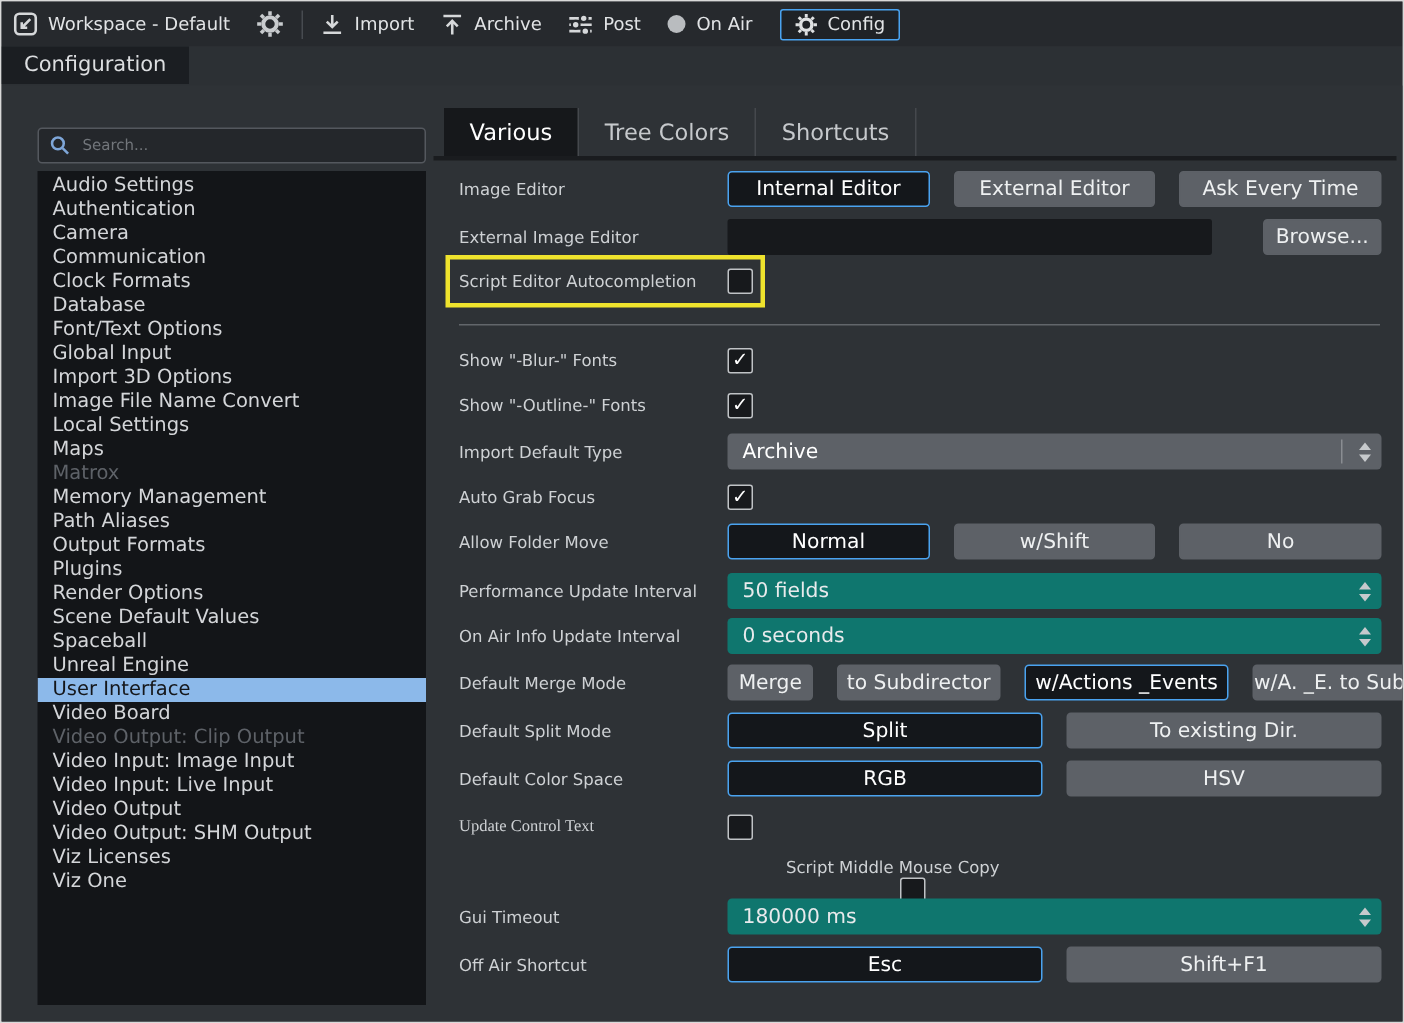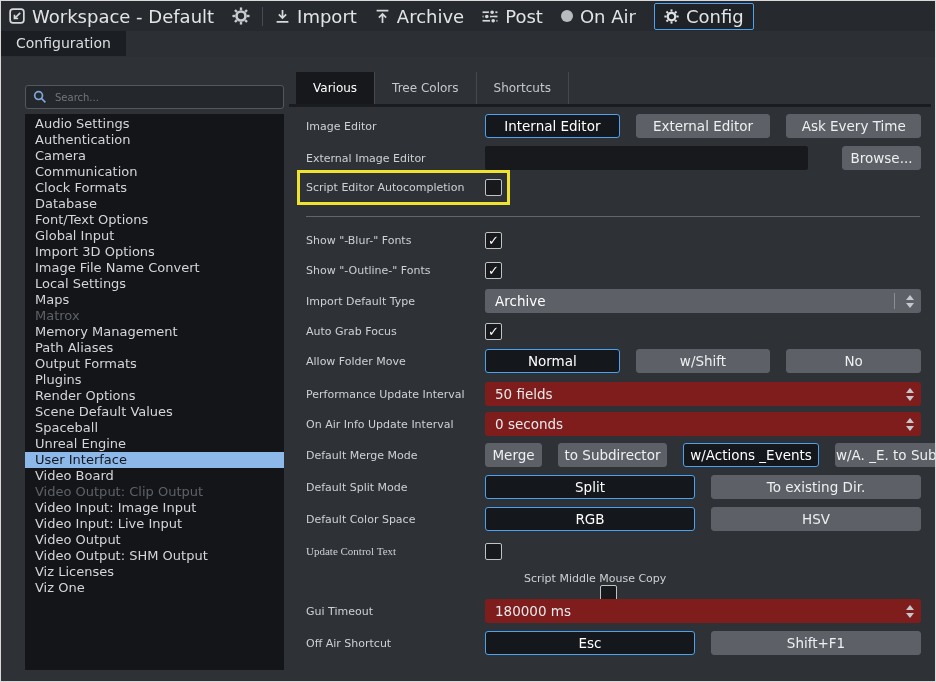--- a/index.html
+++ b/index.html
@@ -1,20 +1,20 @@
 <!DOCTYPE html>
 <html><head>
 <meta charset="utf-8">
 <style>
   html,body{margin:0;padding:0;background:#555;}
   .window{width:936px;height:682px;position:relative;background:#2e3236;
     border:1px solid #d9d9d9;box-sizing:border-box;overflow:hidden;
     font-family:"DejaVu Sans","Liberation Sans",sans-serif;-webkit-font-smoothing:antialiased;}
   
-  .toolbar{height:30px;background:#26292d;display:flex;align-items:center;padding:0 8px;color:#e2e4e6;font-size:18px;}
+  .toolbar{height:30px;background:#26292d;display:flex;align-items:center;padding:0 8px;color:#e2e4e6;font-size:12px;}
   .tb-group{display:flex;align-items:center;gap:7px;cursor:default;}
   .tb-group svg{display:block;}
   .tb-sep{width:1px;height:19px;background:#474b50;margin:0 12px;}
   .mgl{margin-left:18px;}
   .onair-dot{width:12px;height:12px;border-radius:50%;background:#b9bcbf;}
   .config-btn{display:flex;align-items:center;gap:7px;border:1px solid #4aa3f0;border-radius:2px;
     padding:2px 9px;background:#1f2226;margin-left:18px;}
   
   .apptab-row{height:26px;background:#2c3034;}
   .apptab{display:inline-block;background:#1b1e22;color:#dcdee0;font-size:14px;padding:4px 15px 5px;}
@@ -25,33 +25,33 @@
     border:1px solid #54585e;border-radius:3px;display:flex;align-items:center;padding:0 7px;gap:6px;box-sizing:border-box;}
   .search input{flex:1;background:transparent;border:none;outline:none;color:#cdd0d3;font-size:10px;font-family:inherit;min-width:0;}
   .search input::placeholder{color:#72767b;}
   .navlist{position:absolute;left:24px;top:57px;width:259px;height:556px;background:#131518;
     padding-top:2px;box-sizing:border-box;overflow:hidden;}
   .nav-item{height:16px;line-height:16px;font-size:13px;color:#d4d6d9;padding-left:10px;white-space:nowrap;cursor:default;}
   .nav-item.dis{color:#5e6268;}
   .nav-item.sel{background:#8cb9ea;color:#15171a;}
   
   .tabs{position:absolute;left:295px;top:15px;height:32px;display:flex;}
-  .tab{padding:0 17px;line-height:32px;font-size:12px;color:#c6c9cc;border-right:1px solid #45484d;cursor:default;}
+  .tab{padding:0 17px;line-height:32px;font-size:15px;color:#c6c9cc;border-right:1px solid #45484d;cursor:default;}
   .tab.active{background:#16181b;color:#ffffff;border-right:1px solid #45484d;}
   .tabline{position:absolute;left:288px;top:47px;width:642px;height:3px;background:#1a1c1f;}
   
   .row{position:absolute;left:295px;width:625px;display:flex;align-items:center;}
   .lbl{width:189px;padding-left:10px;font-size:11px;color:#ced1d4;flex:none;box-sizing:border-box;white-space:nowrap;}
   .ctrl{flex:1;display:flex;gap:16px;align-items:center;height:100%;}
   .btn{flex:1;height:24px;line-height:22px;text-align:center;background:#5d6167;color:#eef0f1;
     font-size:13.5px;border-radius:3px;border:1px solid #5d6167;box-sizing:border-box;cursor:default;white-space:nowrap;overflow:hidden;}
   .btn.sel{background:#14171b;border-color:#4aa3f0;color:#ffffff;}
   .cb{width:17px;height:17px;background:#17191c;border:1px solid #c0c3c6;border-radius:2px;color:#fff;
     font-size:13px;line-height:15px;text-align:center;box-sizing:border-box;flex:none;}
-  .field{height:24px;background:#7f1d1d;border-radius:3px;flex:1;position:relative;color:#e8eaec;
+  .field{height:24px;background:#0f766e;border-radius:3px;flex:1;position:relative;color:#e8eaec;
     font-size:13.5px;line-height:24px;padding-left:10px;box-sizing:border-box;}
   .field.gray{background:#5d6167;color:#fff;}
   .spin{position:absolute;right:7px;top:0;height:100%;display:flex;flex-direction:column;justify-content:center;gap:3px;}
   .tri-up{width:0;height:0;border-left:4px solid transparent;border-right:4px solid transparent;border-bottom:5px solid #c6c9cc;}
   .tri-dn{width:0;height:0;border-left:4px solid transparent;border-right:4px solid transparent;border-top:5px solid #c6c9cc;}
   .dd-sep{position:absolute;right:26px;top:4px;bottom:4px;width:1px;background:#8a8d92;}
   .text-input{flex:1;height:24px;background:#17191c;border:none;border-radius:2px;outline:none;
     color:#e8eaec;font-size:13.5px;padding:0 8px;box-sizing:border-box;min-width:0;font-family:inherit;}
   .browse{flex:none;width:79px;margin-left:18px;}
   .hsep{position:absolute;left:305px;top:159px;width:614px;height:1px;background:#62666b;}

